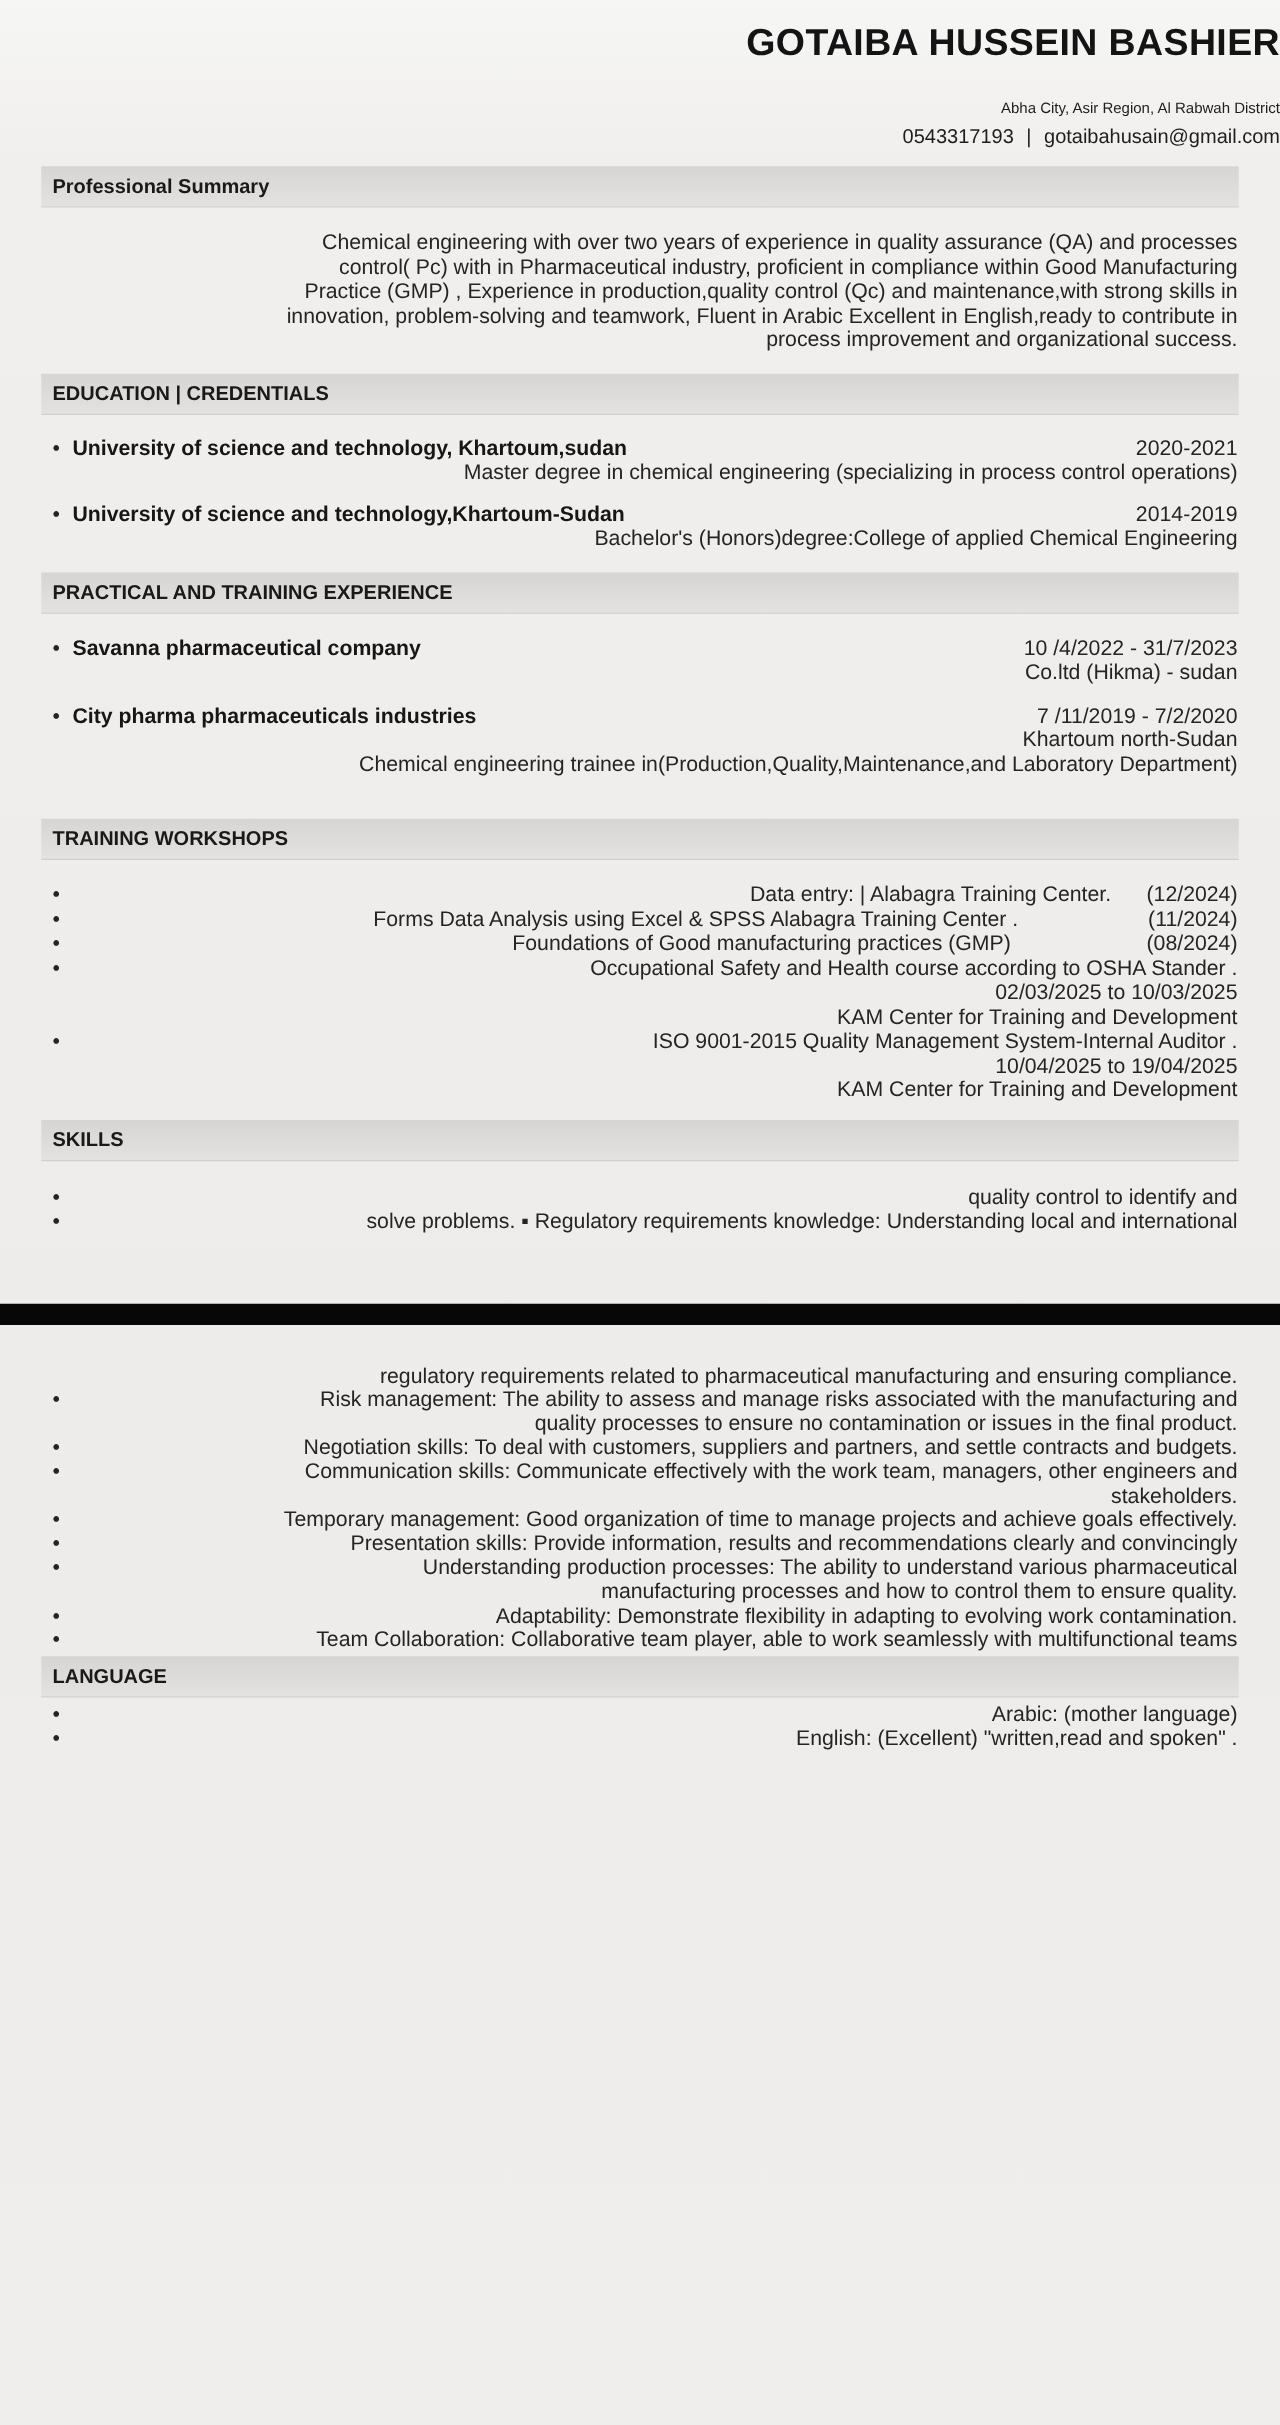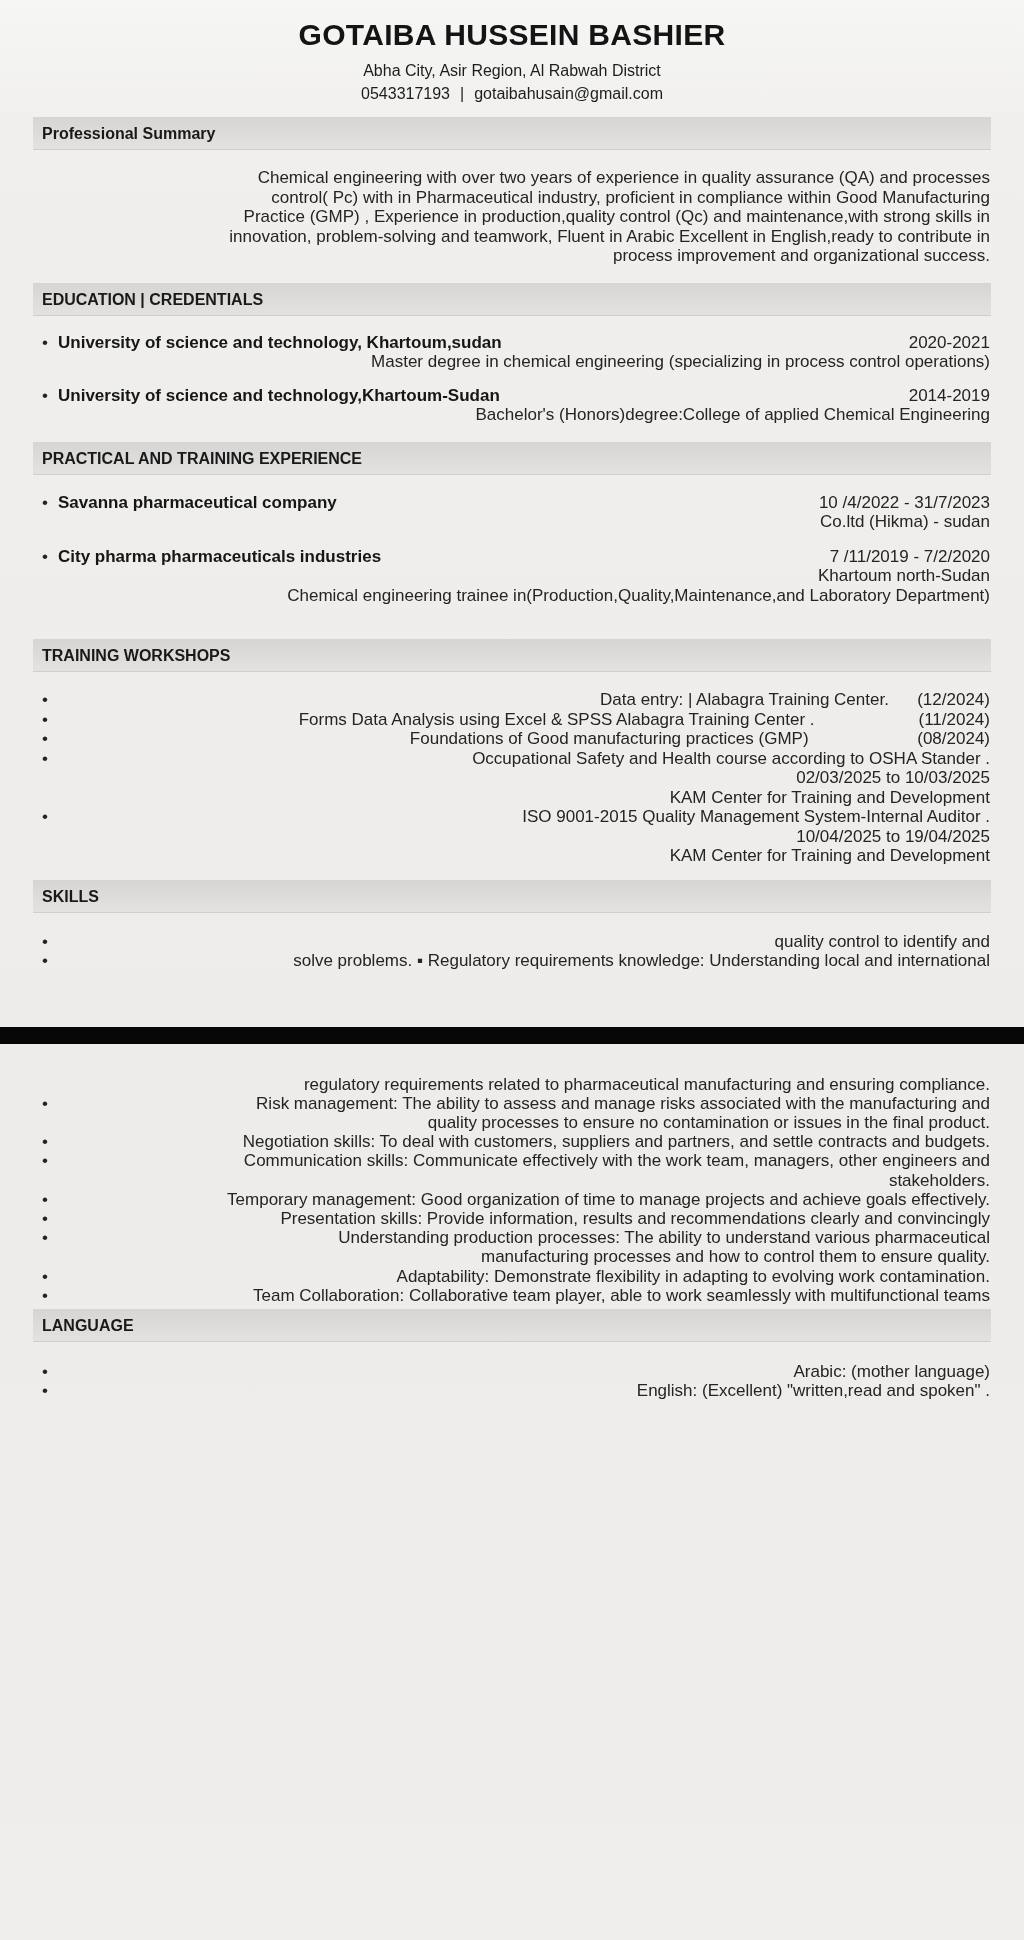--- a/index.html
+++ b/index.html
@@ -8,29 +8,29 @@
     width: 1024px;
     font-family: "Liberation Sans", "DejaVu Sans", sans-serif;
   }
   .page {
     width: 1024px;
     height: 1940px;
     overflow: hidden;
     background: linear-gradient(180deg, #f6f6f5 0px, #f0efee 130px, #edeceb 60%, #efeeed 100%);
     color: #262626;
   }
-  .header { text-align: center; padding-top: 17px; }
+  .header { text-align: right; padding-top: 17px; }
   .name {
     font-size: 30px;
     line-height: 35px;
     font-weight: 700;
     color: #141414;
     letter-spacing: 0.3px;
   }
-  .address { font-size: 16px; line-height: 19px; margin-top: 9px; color: #1d1d1d; }
+  .address { font-size: 12px; line-height: 19px; margin-top: 25px; color: #1d1d1d; }
   .contact { font-size: 16px; line-height: 19px; margin-top: 4px; color: #1d1d1d; }
   .sep { margin: 0 10px; }
 
   .banner {
     margin: 16px 33px 0 33px;
     background: linear-gradient(180deg, #d6d5d4 0%, #e3e2e1 100%);
     border-bottom: 1px solid #d0cfce;
     padding: 7px 9px 6px 9px;
     font-size: 16px;
     line-height: 19px;
@@ -45,21 +45,21 @@
   .content {
     margin: 0 34px 0 41px;
     font-size: 17px;
     line-height: 19.5px;
     color: #242424;
     text-align: right;
   }
   .content.mt-18 { margin-top: 18px; }
   .content.mt-17 { margin-top: 17px; }
   .content.mt-19 { margin-top: 19px; }
-  .content.mt-16 { margin-top: 20px; }
+  .content.mt-16 { margin-top: 4px; }
   .content.mt-31 { margin-top: 31px; line-height: 19.2px; }
 
   .line { white-space: pre-wrap; }
 
   .entry {
     position: relative;
     padding-left: 17px;
   }
   .entry::before {
     content: "\2022";

